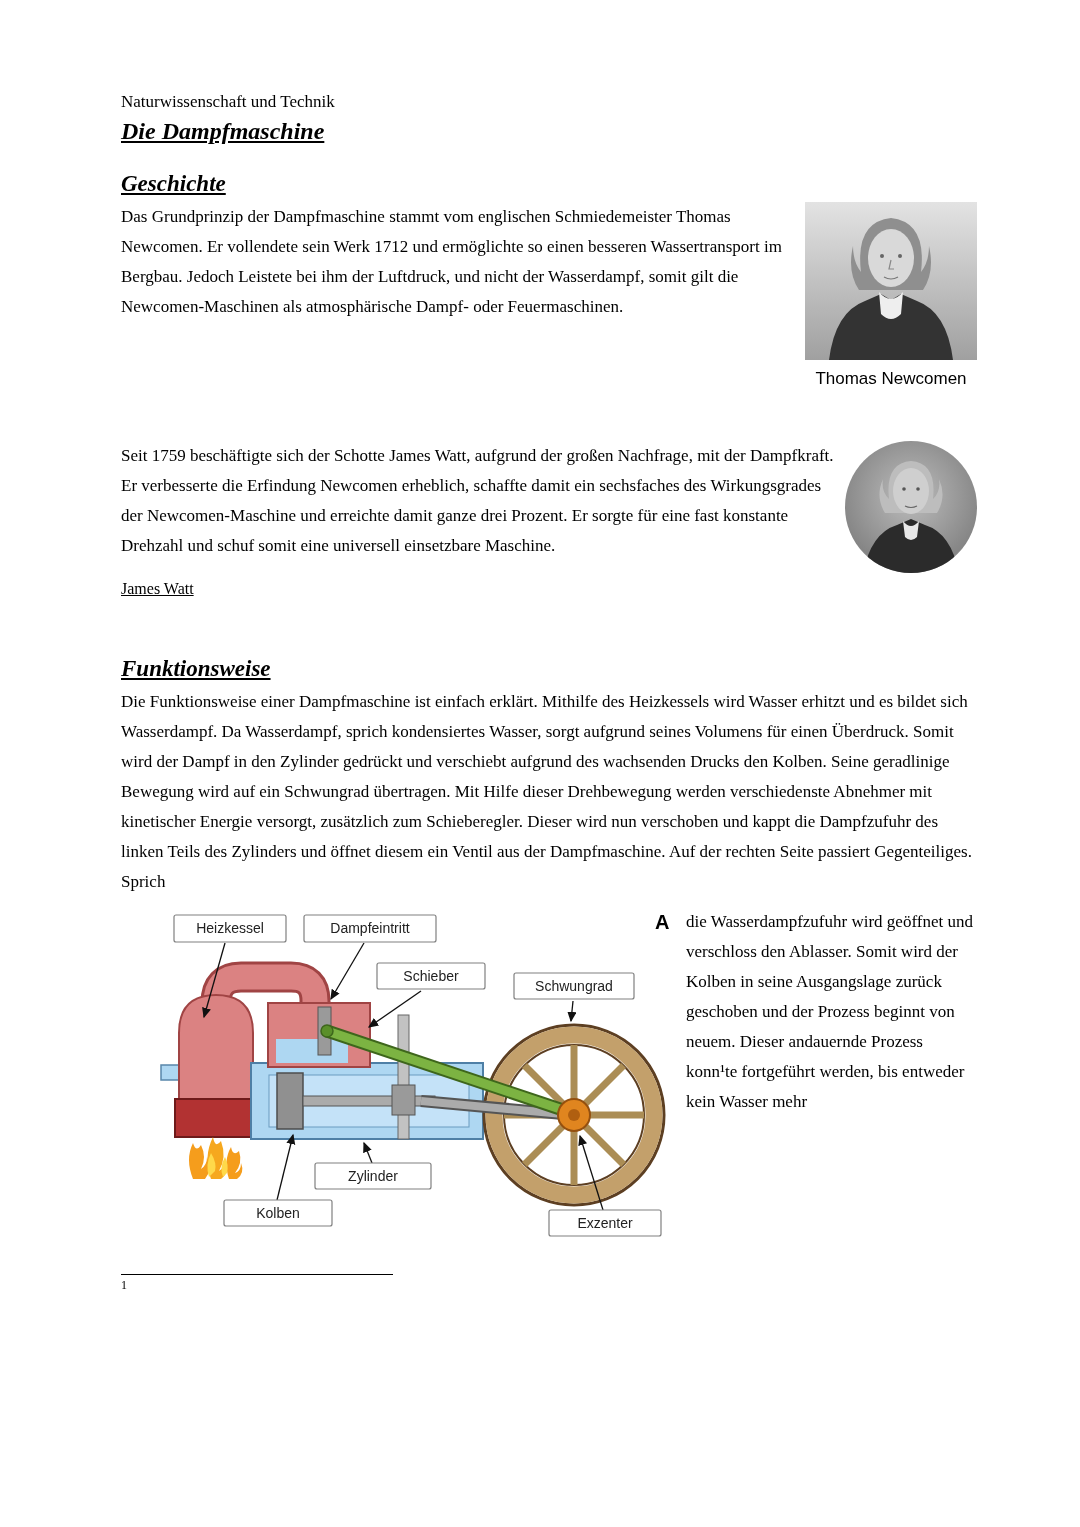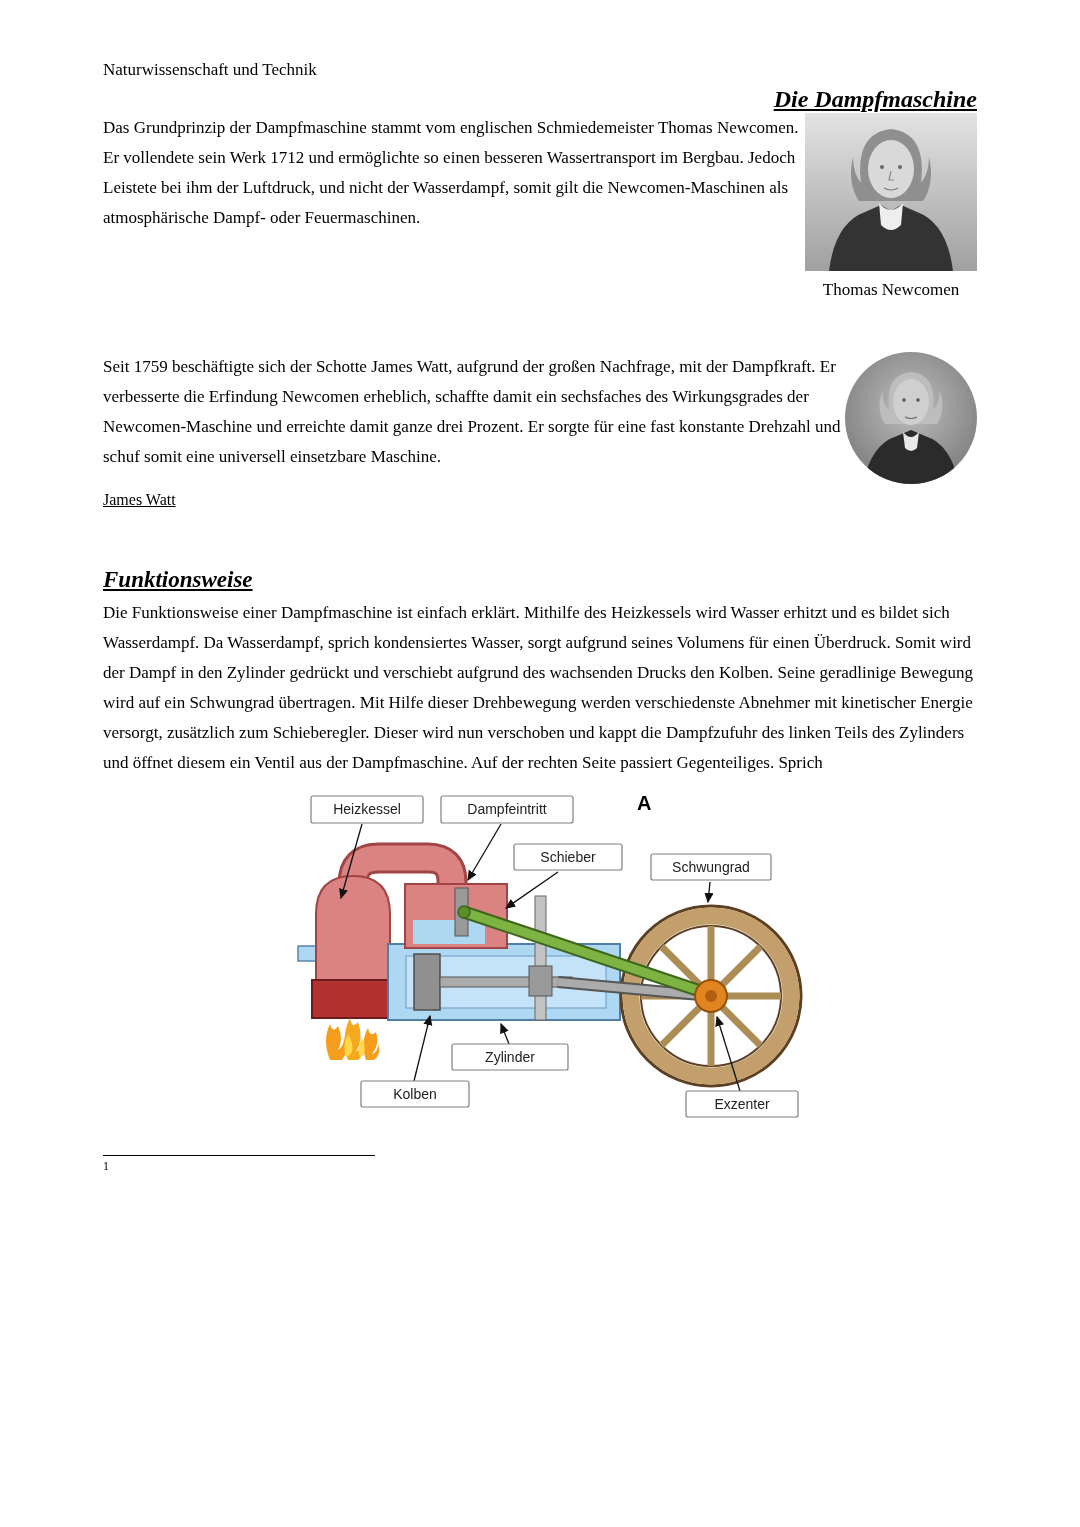--- a/index.html
+++ b/index.html
@@ -1,35 +1,35 @@
 <!DOCTYPE html>
 <html><head>
 <meta charset="utf-8">
 <style>
   * { margin:0; padding:0; box-sizing:border-box; }
   html,body { background:#ffffff; }
   body {
     width:1080px; height:1527px; overflow:hidden;
     font-family:"Liberation Serif", serif; color:#000;
   }
-  .page { padding:60px 103px 0 103px; }
+  .page { padding:92px 103px 0 103px;margin-left:18px; }
   .doc-header { font-size:17px; }
   .doc-title {
-    text-align:right; font-size:24px; font-weight:bold; font-style:italic;
+    text-align:left; font-size:24px; font-weight:bold; font-style:italic;
     text-decoration:underline; margin-top:6px;
   }
   .section-heading {
     font-size:23px; font-weight:bold; font-style:italic;
     text-decoration:underline; margin-top:26px; margin-bottom:5px;
   }
   .body-text { font-size:17px; line-height:30px; }
   .row { display:flex; align-items:flex-start; }
   .para1 { width:697px; }
   .newcomen-fig { margin-left:auto; width:172px; text-align:center; }
-  .newcomen-caption { font-family:Liberation Serif, serif; font-size:17px; margin-top:5px; }
+  .newcomen-caption { font-family:Liberation Sans, sans-serif; font-size:17px; margin-top:5px; }
   .g2-row { margin-top:52px; }
   .para2 { width:742px; }
   .watt-fig { margin-left:auto; width:132px; }
   .watt-caption { font-size:16px; margin-top:3px;text-decoration:underline; }
   .fw-heading { margin-top:58px;text-decoration:underline; }
   .diagram-row { display:flex; position:relative; margin-top:10px;justify-content:center; }
   .diagram { flex:0 0 565px; width:565px; }
   .right-col { width:309px; }
   .frag-a {
     position:absolute; left:534px; top:4px;
@@ -43,20 +43,21 @@
   }
 </style>
 </head>
 <body>
 
 <div class="page">
 
   <div class="doc-header">Naturwissenschaft und Technik</div>
   <h1 class="doc-title">Die Dampfmaschine</h1>
 
+  <h2 class="section-heading">Geschichte</h2>
 
   <div class="row">
     <p class="body-text para1">Das Grundprinzip der Dampfmaschine stammt vom englischen Schmiedemeister Thomas Newcomen. Er vollendete sein Werk 1712 und ermöglichte so einen besseren Wassertransport im Bergbau. Jedoch Leistete bei ihm der Luftdruck, und nicht der Wasserdampf, somit gilt die Newcomen-Maschinen als atmosphärische Dampf- oder Feuermaschinen.</p>
     <figure class="newcomen-fig">
       <svg viewBox="0 0 172 158" width="172" height="158">
         <defs>
           <linearGradient id="nbg" x1="0" y1="0" x2="0" y2="1">
             <stop offset="0" stop-color="#e3e3e3"></stop>
             <stop offset="1" stop-color="#a0a0a0"></stop>
           </linearGradient>
@@ -212,20 +213,21 @@
           <rect x="103" y="293" width="108" height="26" fill="#fff" stroke="#808080" stroke-width="1.2" rx="2"></rect>
           <text class="lbl" x="157" y="311" text-anchor="middle">Kolben</text>
 
           <rect x="428" y="303" width="112" height="26" fill="#fff" stroke="#808080" stroke-width="1.2" rx="2"></rect>
           <text class="lbl" x="484" y="321" text-anchor="middle">Exzenter</text>
         </g>
       </svg>
     </div>
 
     <span class="frag-a">A</span>
+    <p class="body-text right-col">die Wasserdampfzufuhr wird geöffnet und verschloss den Ablasser. Somit wird der Kolben in seine Ausgangslage zurück geschoben und der Prozess beginnt von neuem. Dieser andauernde Prozess konn¹te fortgeführt werden, bis entweder kein Wasser mehr</p>
   </div>
 
   <div class="footnote">
     <div class="footnote-rule"></div>
     <div class="footnote-marker">1</div>
   </div>
 
 </div>
 
 </body></html>

